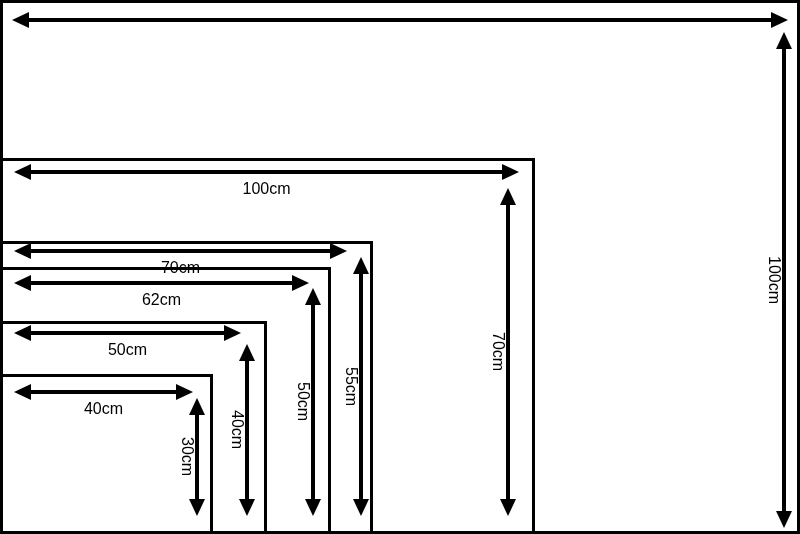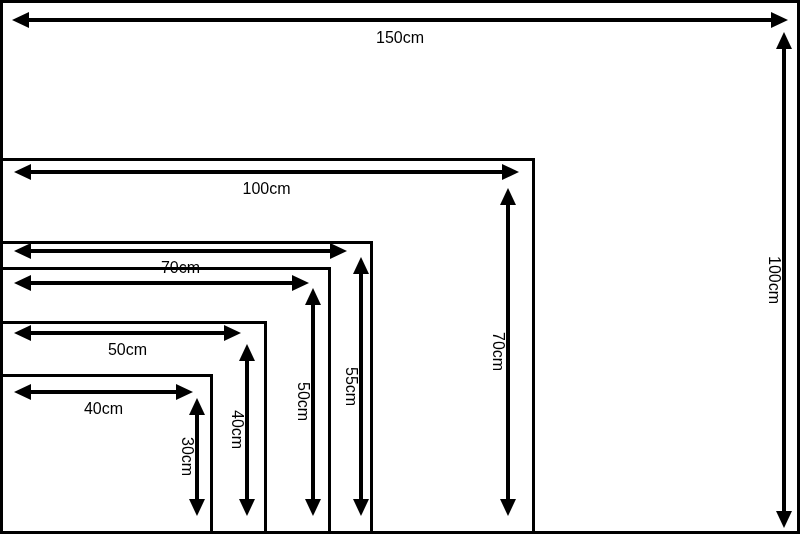--- a/index.html
+++ b/index.html
@@ -94,23 +94,23 @@
     <span class="ah ah-left"></span>
     <span class="aline"></span>
     <span class="ah ah-right"></span>
   </div>
   <div class="harrow h5">
     <span class="ah ah-left"></span>
     <span class="aline"></span>
     <span class="ah ah-right"></span>
   </div>
 
-  <div class="hlabel hl0">150cm</div>
   <div class="hlabel hl1">100cm</div>
   <div class="hlabel hl2">70cm</div>
+  <div class="hlabel hl3">62cm</div>
   <div class="hlabel hl4">50cm</div>
   <div class="hlabel hl5">40cm</div>
 
   <div class="varrow v0">
     <span class="ah ah-up"></span>
     <span class="aline-v"></span>
     <span class="ah ah-down"></span>
   </div>
   <div class="varrow v1">
     <span class="ah ah-up"></span>

